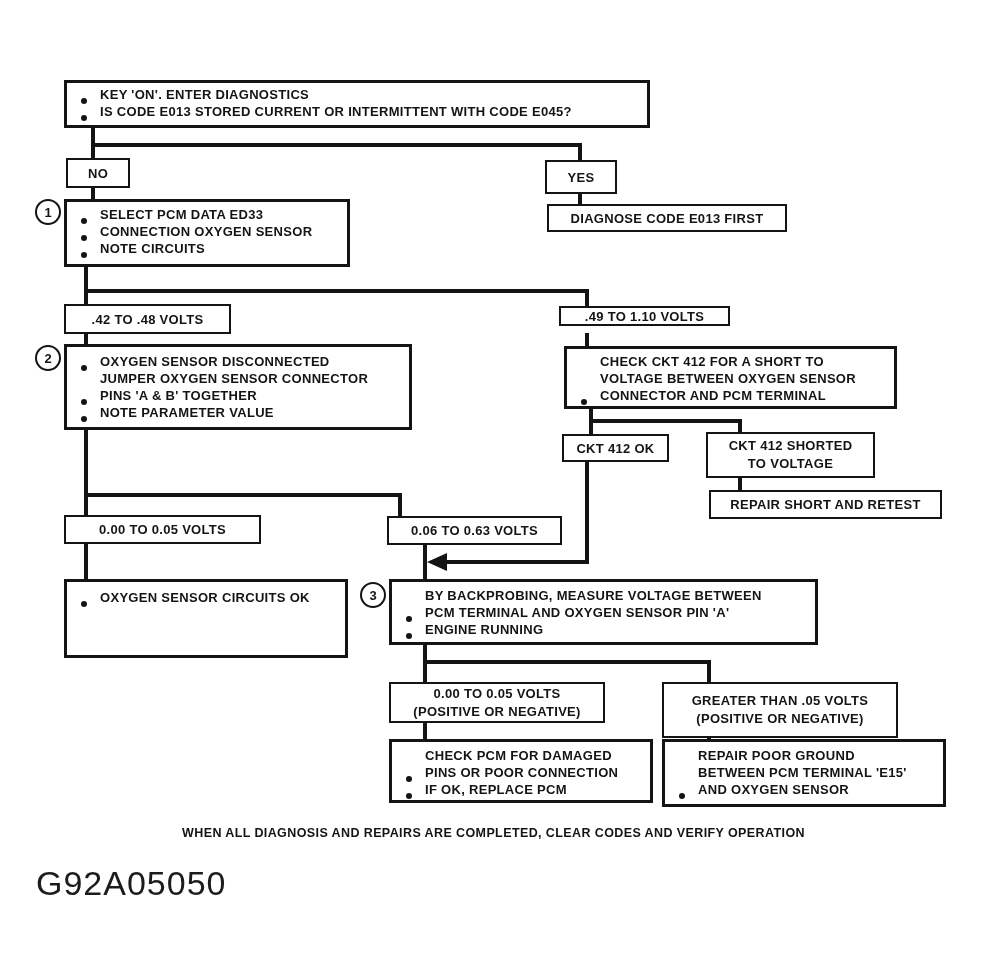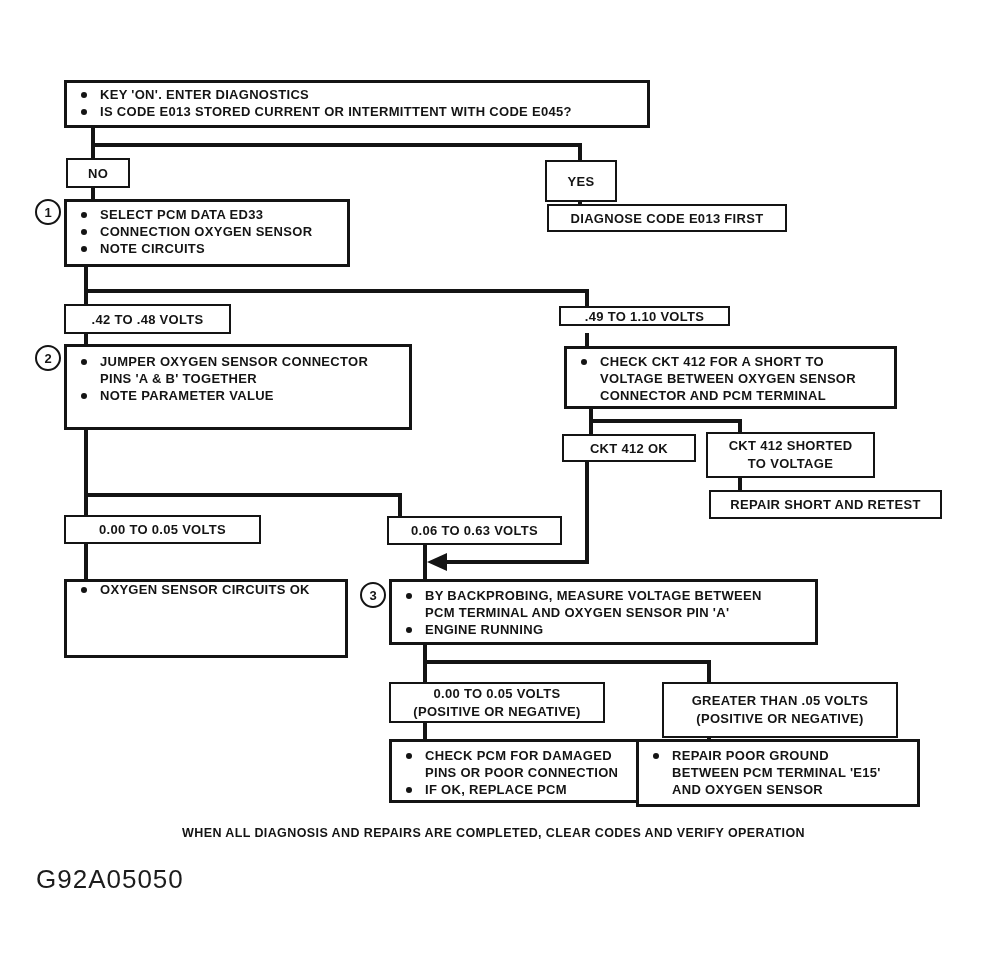--- a/index.html
+++ b/index.html
@@ -18,21 +18,21 @@
     font-weight:bold; font-size:13px; letter-spacing:.3px;
   }
   .label-box {
     display:flex; align-items:center; justify-content:center;
     border-width:2px; text-align:center;
   }
   .two-line {
     flex-direction:column; line-height:1.35;
   }
   .bullets { padding:5px 6px 5px 0; display:flex; flex-direction:column; }
-  .row { display:flex; align-items:flex-start; line-height:1.3; }
+  .row { display:flex; align-items:flex-end; line-height:1.3; }
   .dot {
     flex:0 0 auto; width:6px; height:6px; border-radius:50%;
     background:var(--ink); margin:5px 13px 0 14px;
   }
   .txt { display:block; }
   .num-circle {
     position:absolute; width:26px; height:26px; border:2px solid var(--ink);
     border-radius:50%; background:var(--paper);
     display:flex; align-items:center; justify-content:center;
     font-weight:bold; font-size:13px;
@@ -44,21 +44,21 @@
     position:absolute; width:0; height:0;
     border-top:9px solid transparent; border-bottom:9px solid transparent;
     border-right:20px solid var(--ink);
   }
   .footer-note {
     position:absolute; left:0; top:826px; width:987px; text-align:center;
     font-weight:bold; font-size:12.5px; letter-spacing:.4px;
   }
   .figure-id {
     position:absolute; left:36px; top:864px;
-    font-size:26px; font-weight:normal; letter-spacing:1px; color:#1c1c1c;
+    font-size:34px; font-weight:normal; letter-spacing:1px; color:#1c1c1c;
   }
 </style>
 </head>
 <body>
 
 <div id="page">
 
   <div class="vl" style="left:91px;top:125px;height:20px"></div>
   <div class="hl" style="left:91px;top:143px;width:491px"></div>
   <div class="vl" style="left:91px;top:143px;height:17px"></div>
@@ -107,21 +107,21 @@
       <div class="row">
         <span class="dot"></span>
         <span class="txt">IS CODE E013 STORED CURRENT OR INTERMITTENT WITH CODE E045?</span>
       </div>
     </div>
   </div>
 
   <div class="box label-box" style="left:66px;top:158px;width:64px;height:30px">
     <span>NO</span>
   </div>
-  <div class="box label-box" style="left:545px;top:160px;width:72px;height:42px">
+  <div class="box label-box" style="left:545px;top:160px;width:72px;height:34px">
     <span>YES</span>
   </div>
 
   <div class="num-circle" style="left:35px;top:199px">
     <span>1</span>
   </div>
   <div class="box" style="left:64px;top:199px;width:286px;height:68px">
     <div class="bullets">
       <div class="row">
         <span class="dot"></span>
@@ -149,58 +149,62 @@
     <span>.49 TO 1.10 VOLTS</span>
   </div>
 
   <div class="num-circle" style="left:35px;top:345px">
     <span>2</span>
   </div>
   <div class="box" style="left:64px;top:344px;width:348px;height:86px">
     <div class="bullets" style="padding-top:7px">
       <div class="row">
         <span class="dot"></span>
+        <span class="txt">OXYGEN SENSOR DISCONNECTED</span>
+      </div>
+      <div class="row">
+        <span class="dot"></span>
         <span class="txt" style="max-width:280px">JUMPER OXYGEN SENSOR CONNECTOR PINS 'A &amp; B' TOGETHER</span>
       </div>
       <div class="row">
         <span class="dot"></span>
         <span class="txt">NOTE PARAMETER VALUE</span>
       </div>
     </div>
   </div>
 
   <div class="box" style="left:564px;top:346px;width:333px;height:63px">
     <div class="bullets" style="">
       <div class="row">
         <span class="dot"></span>
         <span class="txt" style="max-width:270px">CHECK CKT 412 FOR A SHORT TO VOLTAGE BETWEEN OXYGEN SENSOR CONNECTOR AND PCM TERMINAL</span>
       </div>
     </div>
   </div>
 
-  <div class="box label-box" style="left:562px;top:434px;width:134px;height:28px">
+  <div class="box label-box" style="left:562px;top:434px;width:107px;height:28px">
     <span>CKT 412 OK</span>
   </div>
   <div class="box label-box two-line" style="left:706px;top:432px;width:169px;height:46px">
     <span>CKT 412 SHORTED</span>
     <span>TO VOLTAGE</span>
   </div>
   <div class="box label-box" style="left:709px;top:490px;width:233px;height:29px">
     <span>REPAIR SHORT AND RETEST</span>
   </div>
 
   <div class="box label-box" style="left:64px;top:515px;width:197px;height:29px">
     <span>0.00 TO 0.05 VOLTS</span>
   </div>
   <div class="box label-box" style="left:387px;top:516px;width:175px;height:29px">
     <span>0.06 TO 0.63 VOLTS</span>
   </div>
 
   <div class="box" style="left:64px;top:579px;width:284px;height:79px">
-    <div class="bullets" style="padding-top:0">
+    <div class="bullets" style="padding-top:8px">
       <div class="row">
         <span class="dot"></span>
         <span class="txt">OXYGEN SENSOR CIRCUITS OK</span>
       </div>
     </div>
   </div>
 
   <div class="num-circle" style="left:360px;top:582px">
     <span>3</span>
   </div>
@@ -231,21 +235,21 @@
       <div class="row">
         <span class="dot"></span>
         <span class="txt" style="max-width:200px">CHECK PCM FOR DAMAGED PINS OR POOR CONNECTION</span>
       </div>
       <div class="row">
         <span class="dot"></span>
         <span class="txt">IF OK, REPLACE PCM</span>
       </div>
     </div>
   </div>
-  <div class="box" style="left:636px;top:739px;width:284px;height:68px">
+  <div class="box" style="left:662px;top:739px;width:284px;height:68px">
     <div class="bullets" style="padding-top:6px">
       <div class="row">
         <span class="dot"></span>
         <span class="txt" style="max-width:225px">REPAIR POOR GROUND BETWEEN PCM TERMINAL 'E15' AND OXYGEN SENSOR</span>
       </div>
     </div>
   </div>
 
   <div class="footer-note">WHEN ALL DIAGNOSIS AND REPAIRS ARE COMPLETED, CLEAR CODES AND VERIFY OPERATION</div>
   <div class="figure-id">G92A05050</div>

